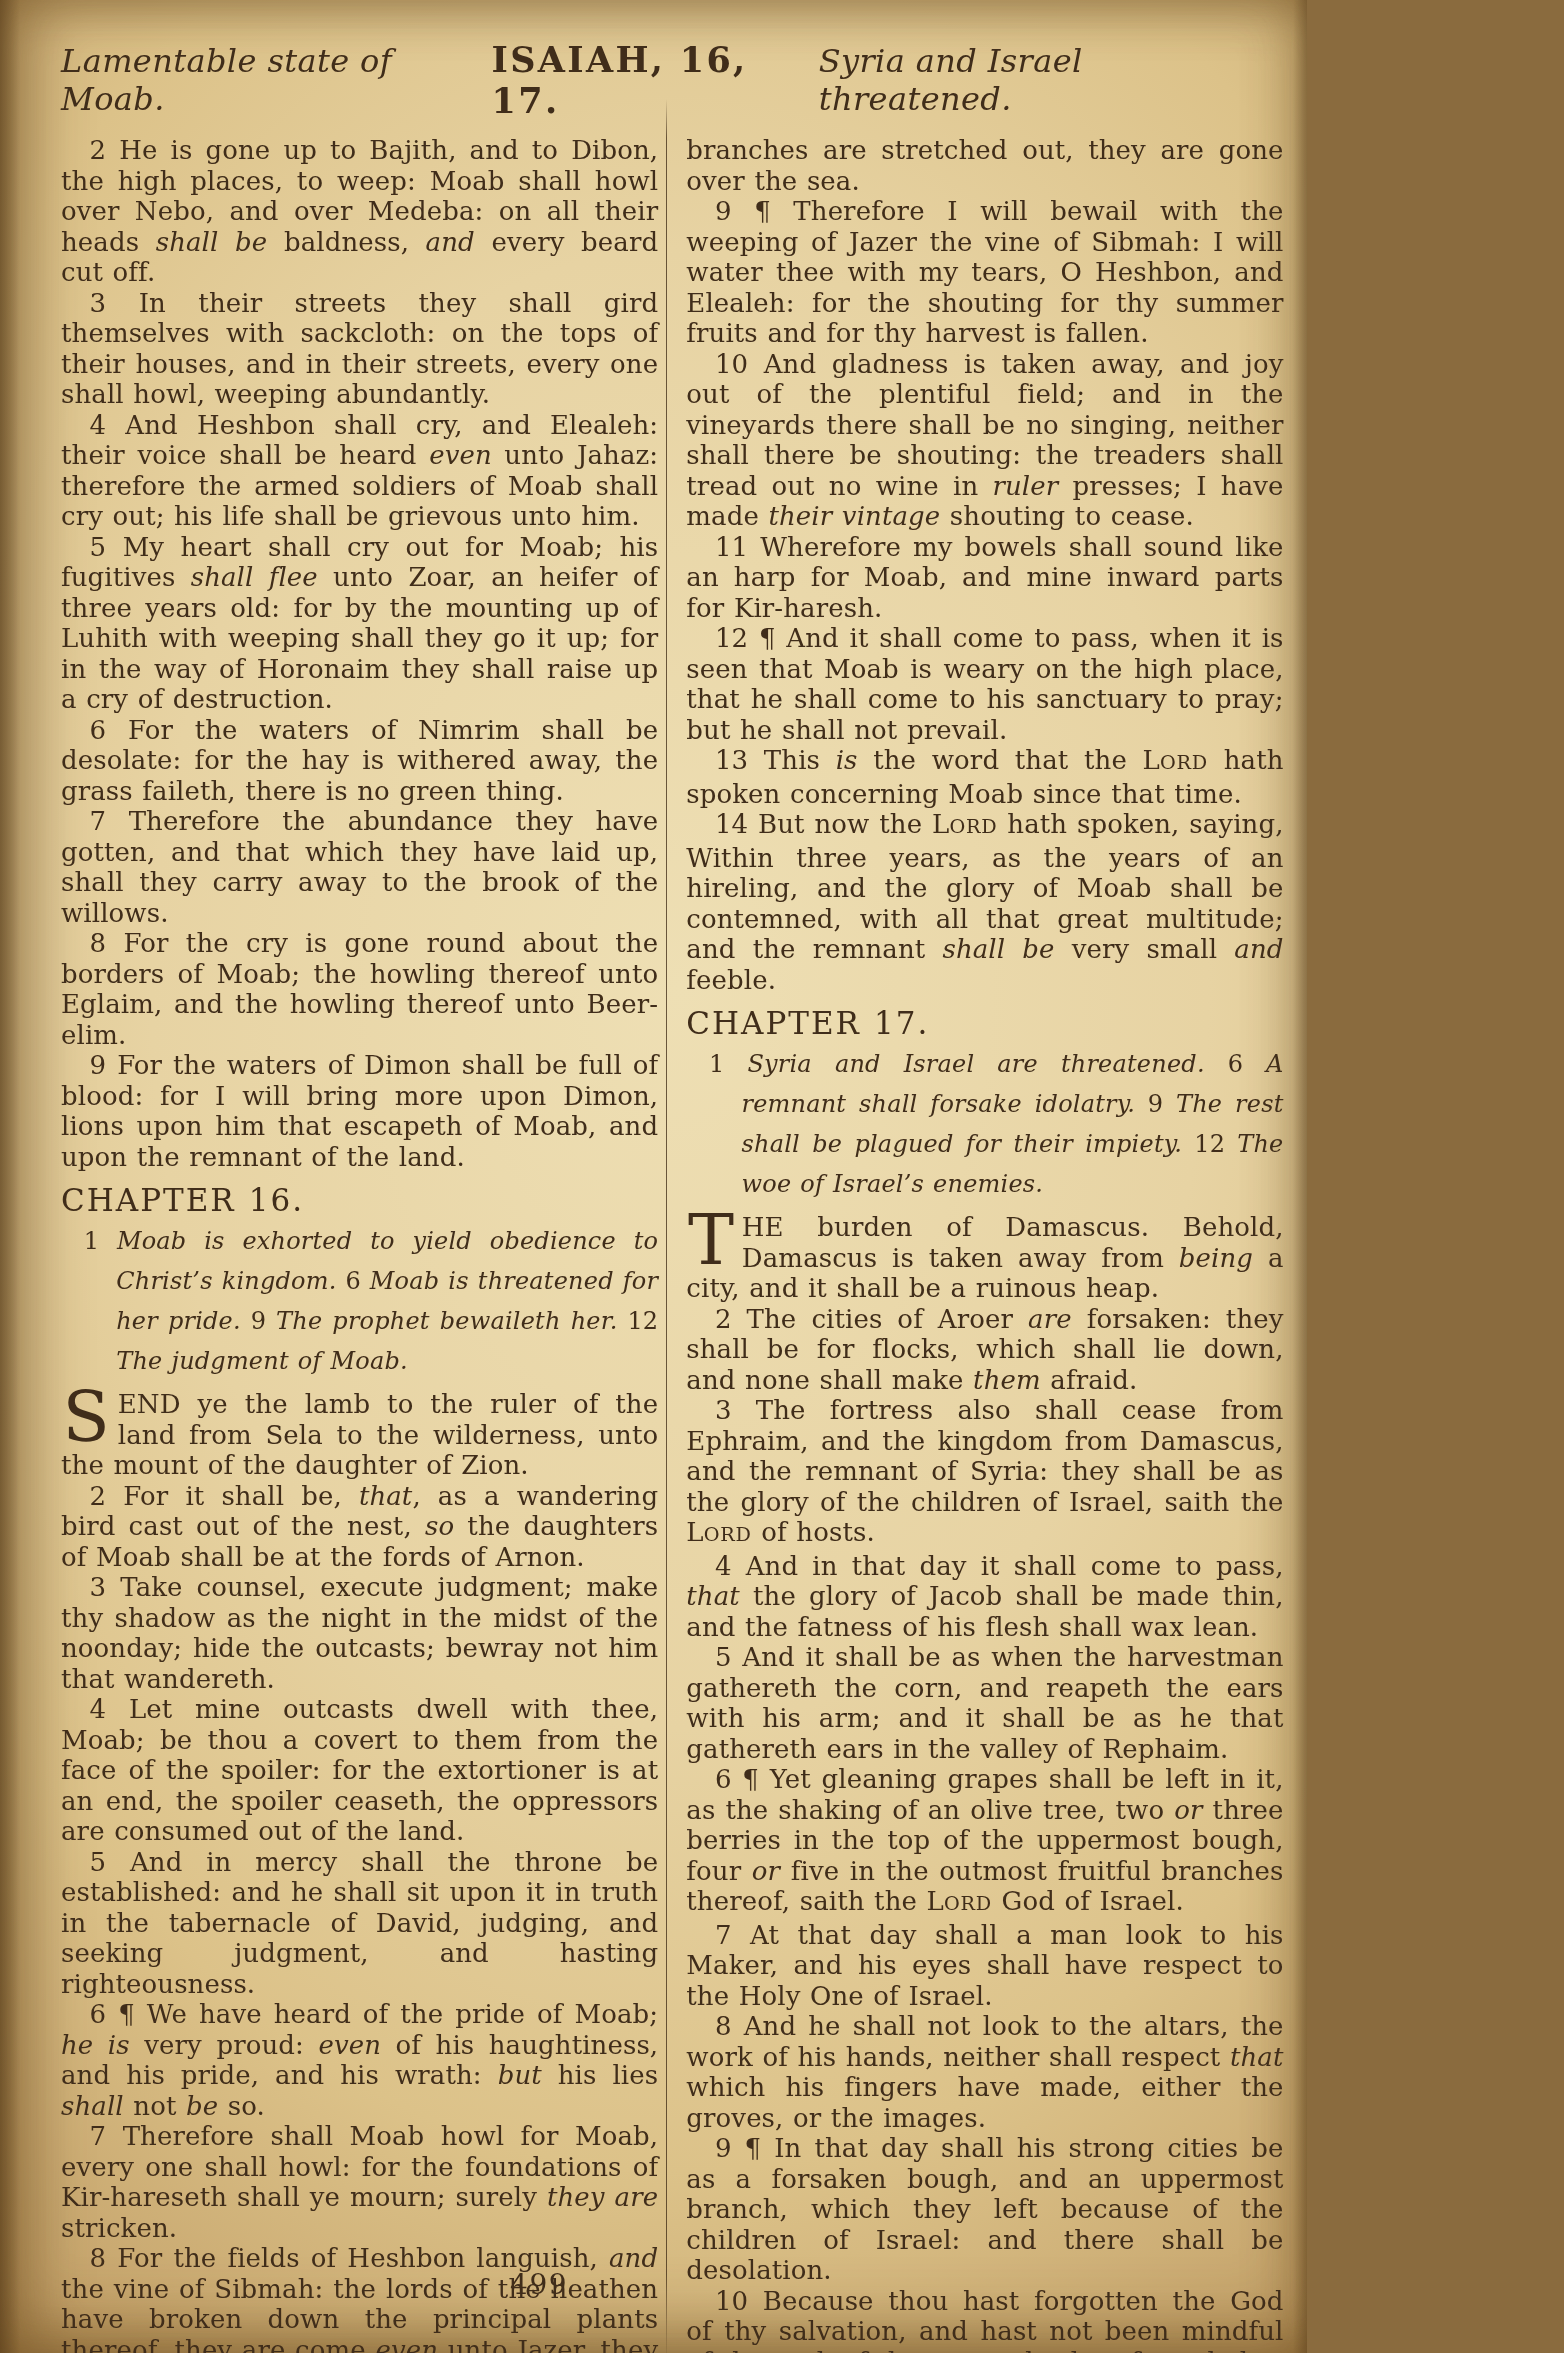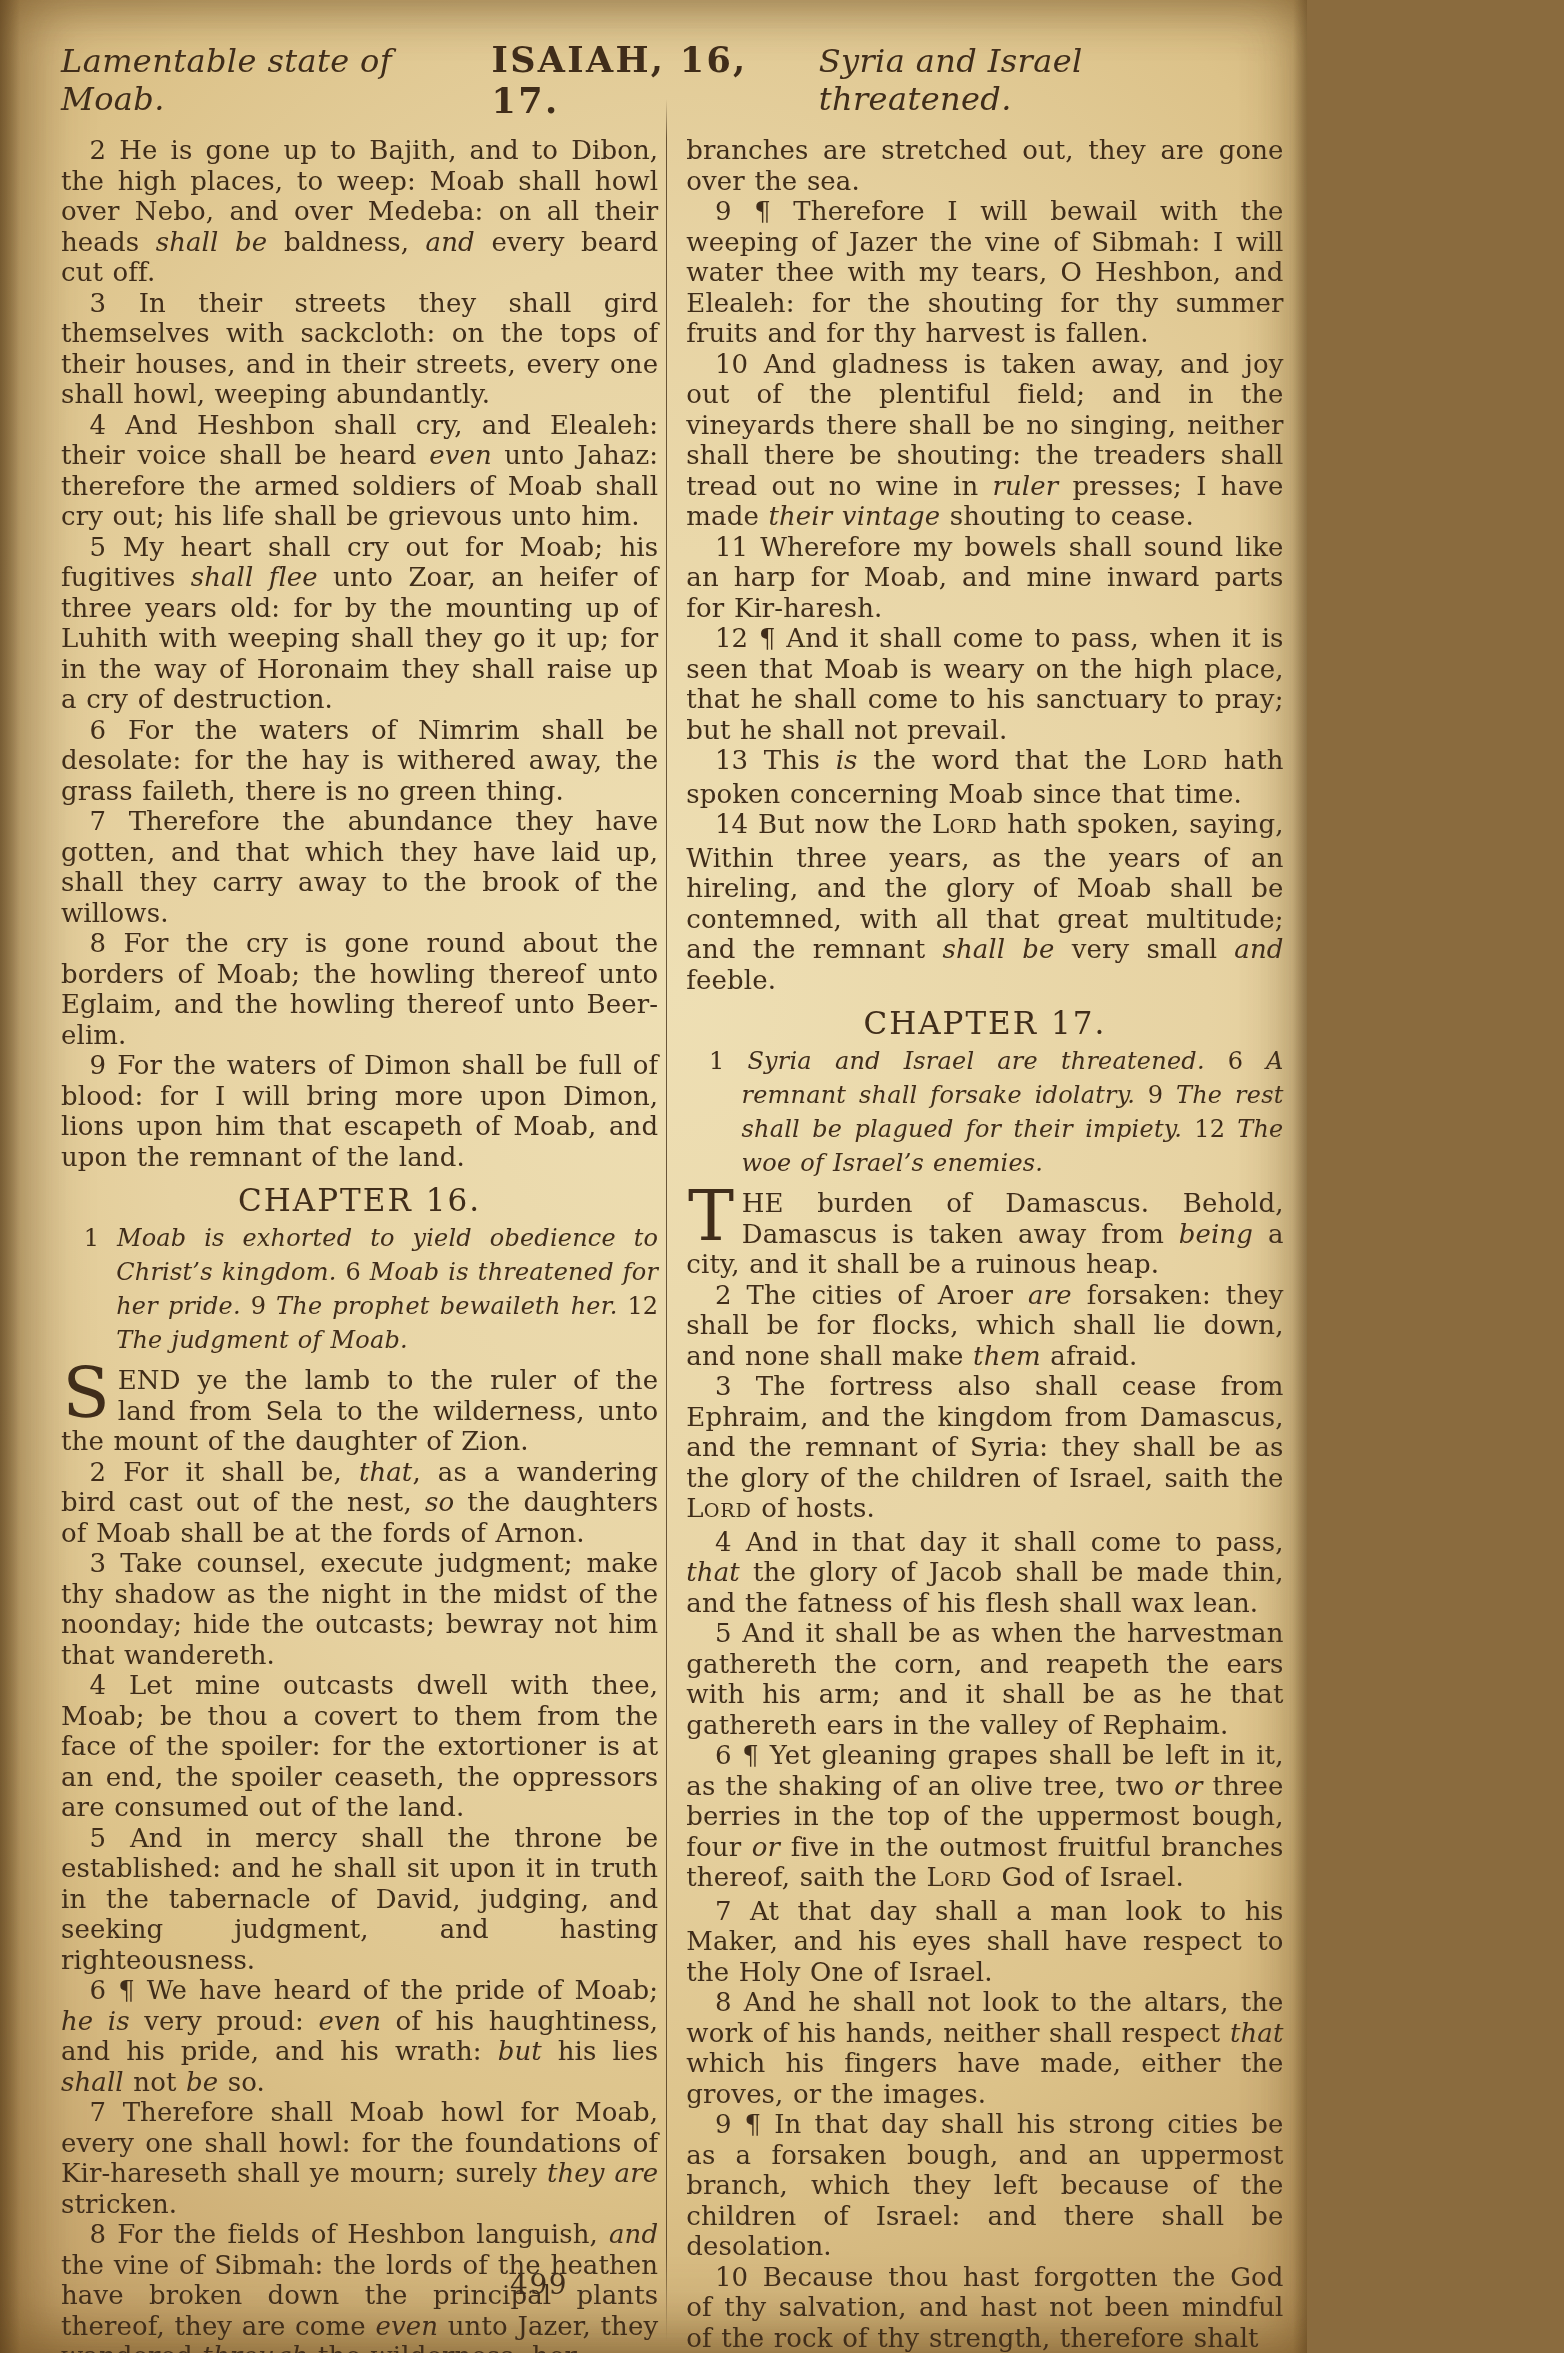--- a/index.html
+++ b/index.html
@@ -31,25 +31,25 @@
   .cols{ display:flex; padding:11px 23.5px 0 61px; }
   .col{ width:729px; font-size:26px; line-height:30.5px; text-align:justify;
         letter-spacing:0.1px; word-spacing:1.2px; }
   .col-left{ margin-right:7.8px; }
   .divider{ width:1.6px; align-self:stretch; margin:-36px 19px 31px 0;
     background:linear-gradient(rgba(60,40,18,0), rgba(60,40,18,.75) 39px, rgba(60,40,18,.75) 96%, rgba(60,40,18,0)); }
   .col p{ margin:0; }
   .col p.verse{ text-indent:1.1em; }
   .col p.cont{ text-indent:0; }
   .col h2.chapter{
-    text-align:center; font-size:31px; font-weight:normal; letter-spacing:2px;
+    font-size:31px; font-weight:normal; letter-spacing:2px;
     margin:12.5px 0 6.3px; text-indent:0;
   }
   .col p.summary{
-    font-size:24px; line-height:34px; padding-left:2.3em; text-indent:-1.35em;
+    font-size:24px; line-height:40px; padding-left:2.3em; text-indent:-1.35em;
     margin-bottom:7.8px;
   }
   .col p.summary i{ letter-spacing:0.2px; }
   .col p.dropcap{ text-indent:0; }
   .dc{ float:left; font-size:69px; line-height:50px; padding:3.1px 7.8px 0 1.6px; }
   .sc{ font-size:.74em; letter-spacing:0.8px; }
   .pageno{ position:absolute; left:510px; top:2268px; width:94px; text-align:left;
     font-size:28px; letter-spacing:1.6px; }
   i{ font-style:italic; }
 </style>

